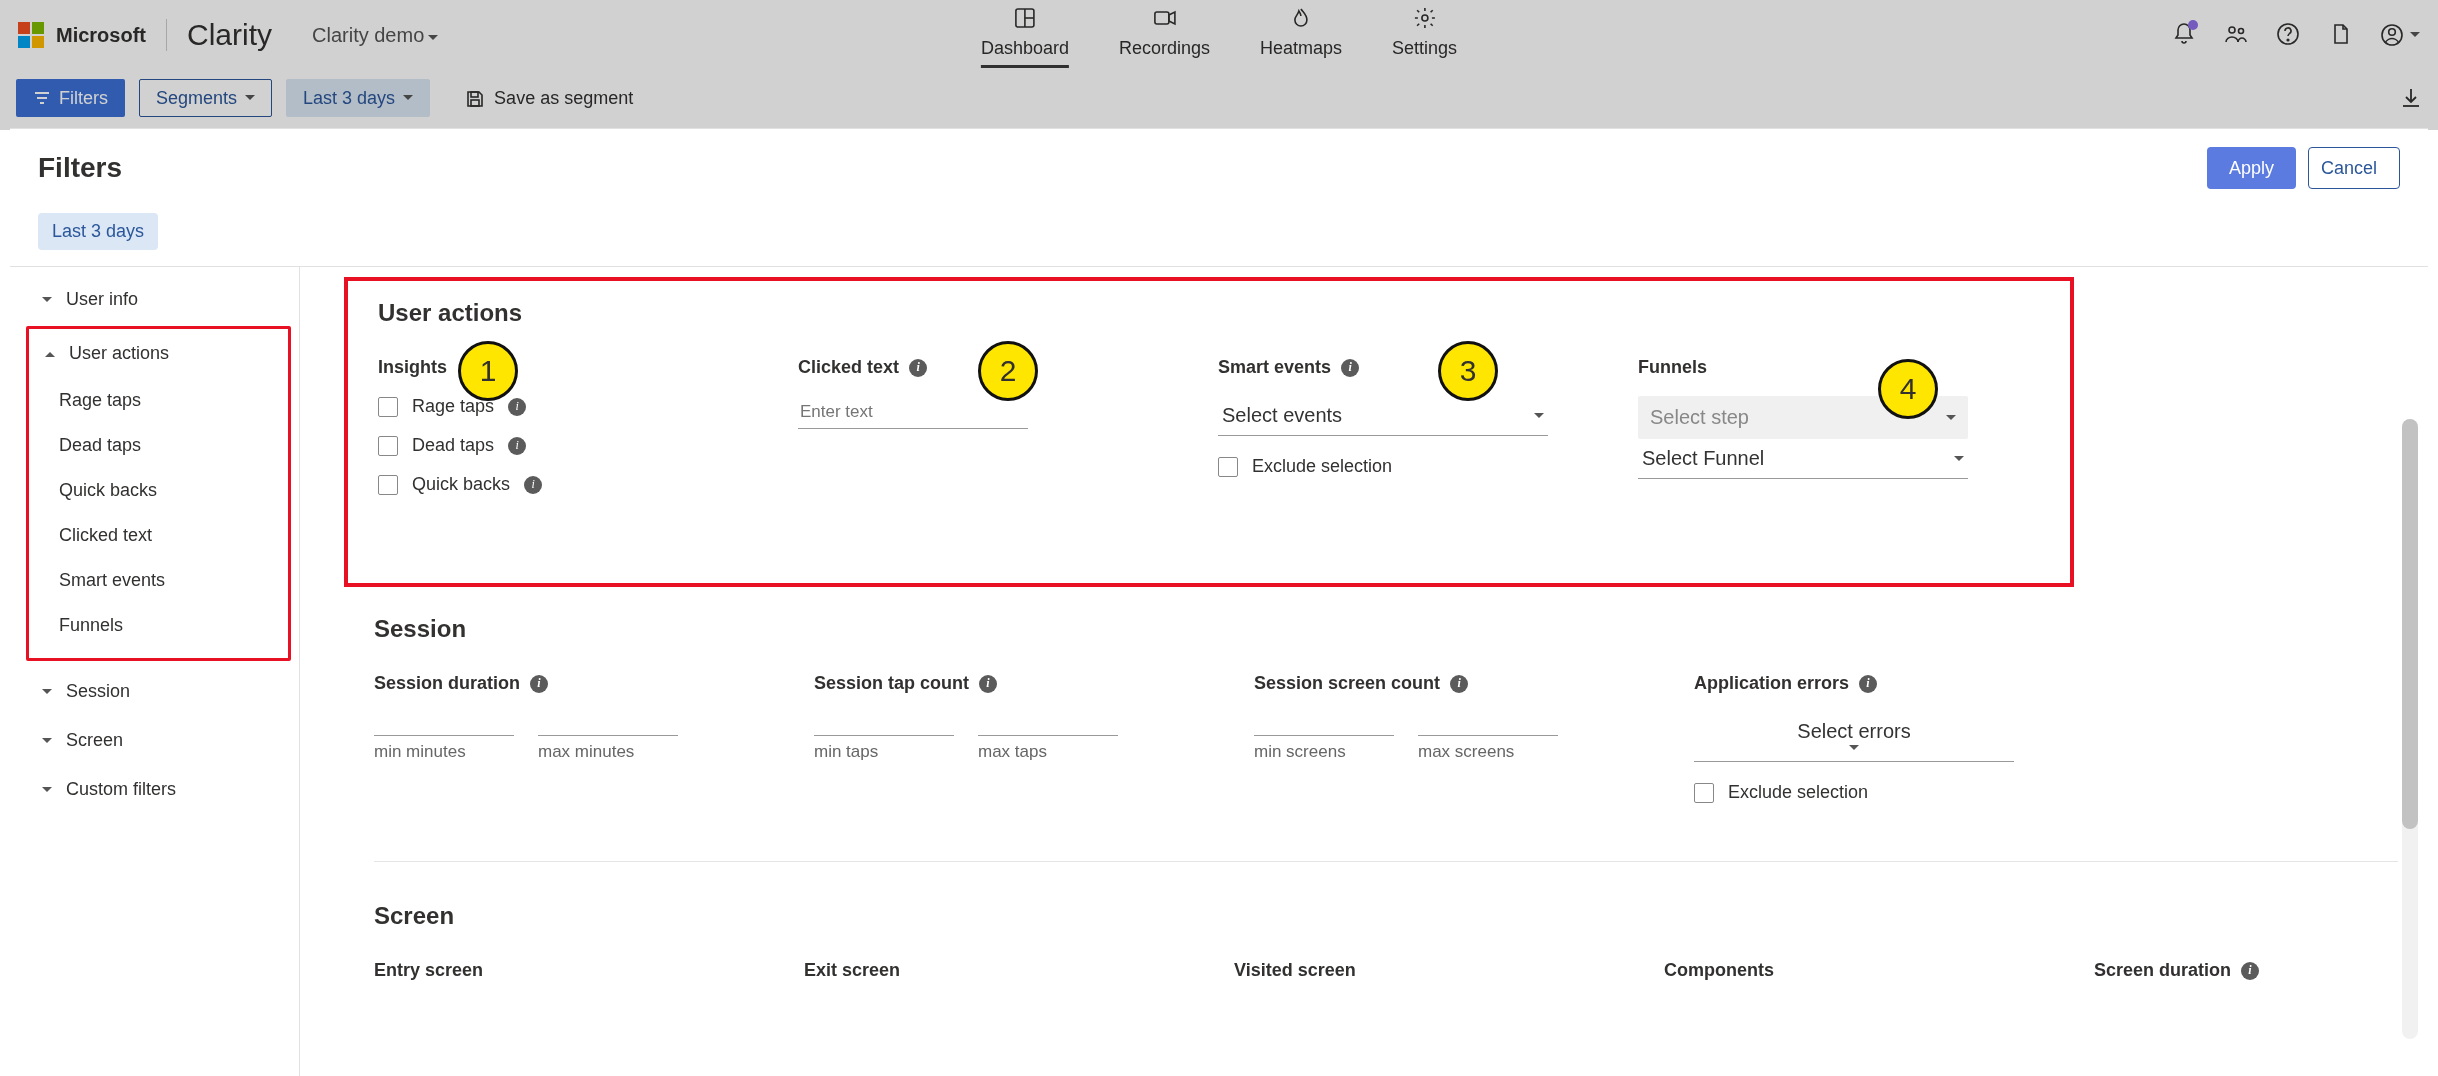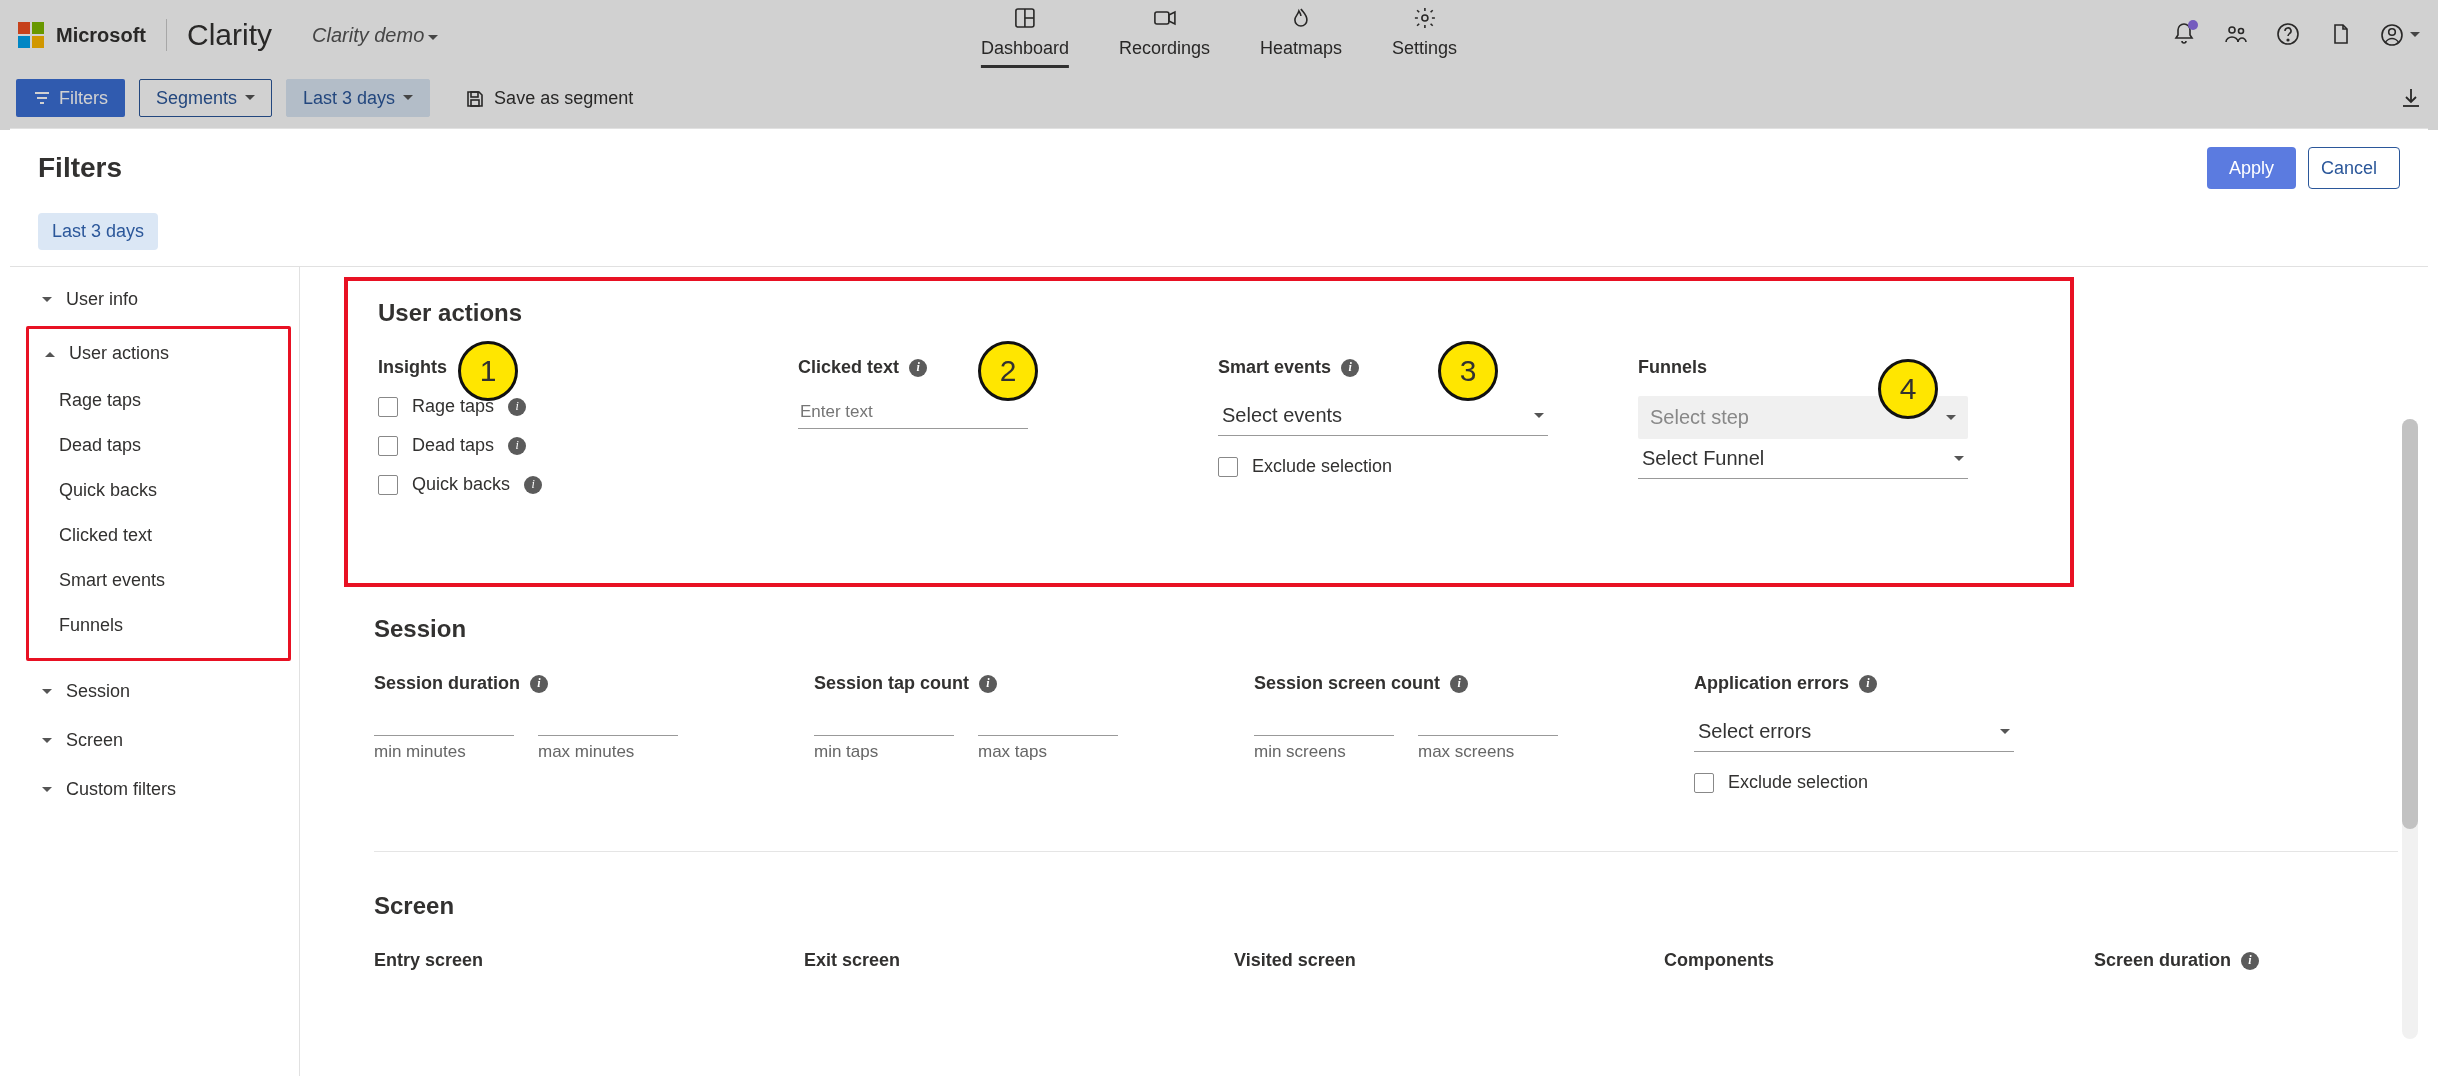--- a/index.html
+++ b/index.html
@@ -26,21 +26,21 @@
     align-items: center;
     height: 70px;
     padding: 0 18px;
     position: relative;
   }
   .ms-logo { display:flex; align-items:center; gap:12px; font-size:20px; font-weight:600; color:#323130;}
   .ms-logo .sq { display:grid; grid-template-columns: repeat(2,12px); grid-template-rows: repeat(2,12px); gap:2px; }
   .ms-logo .s1{background:#f25022;} .ms-logo .s2{background:#7fba00;} .ms-logo .s3{background:#00a4ef;} .ms-logo .s4{background:#ffb900;}
   .divider-v { width:1px; height:32px; background:#ccc; margin:0 20px;}
   .clarity-title { font-size:30px; font-weight:400; }
-  .project-name { font-size:20px; color:#555; margin-left:40px; display:flex; align-items:center; gap:4px;font-style:italic;}
+  .project-name { font-size:20px; color:#555; margin-left:40px; display:flex; align-items:center; gap:4px;}
   .chev-down::after{content:""; display:inline-block; border:5px solid transparent; border-top-color:#555; transform:translateY(3px);}
   .top-nav { position:absolute; left:50%; transform:translateX(-50%); display:flex; gap:50px; height:100%; align-items:flex-start; padding-top:6px;}
   .top-nav .item{ display:flex; flex-direction:column; align-items:center; gap:8px; font-size:18px; color:#323130;}
   .top-nav .item.active{ border-bottom:3px solid #3b3b3b; padding-bottom:6px;}
   .top-nav svg{width:24px;height:24px;fill:none;stroke:#323130;stroke-width:1.6;}
   .right-icons{ margin-left:auto; display:flex; gap:28px; align-items:center;}
   .right-icons svg{width:24px;height:24px;stroke:#323130;fill:none;stroke-width:1.6;}
   .notif-dot{position:absolute;width:10px;height:10px;background:#8f6fe8;border-radius:50%;top:-2px;right:-2px;}
   .icon-wrap{position:relative;}
 
@@ -419,21 +419,21 @@
                   <div class="line"></div>
                   <div class="lab">max screens</div>
                 </div>
           </div>
         </div>
         <div>
           <div class="col-h">
                 <span>Application errors</span>
                 <span class="info-ic">i</span>
               </div>
-          <div class="selectlike" style="width:320px;">
+          <div class="selectlike" style="width:320px;flex-direction:column;">
             <span>Select errors</span>
             <span class="chev-s down"></span>
           </div>
           <div class="cb-row" style="margin-top:20px;">
             <span class="cb"></span>
             <span>Exclude selection</span>
           </div>
         </div>
       </div>
 

